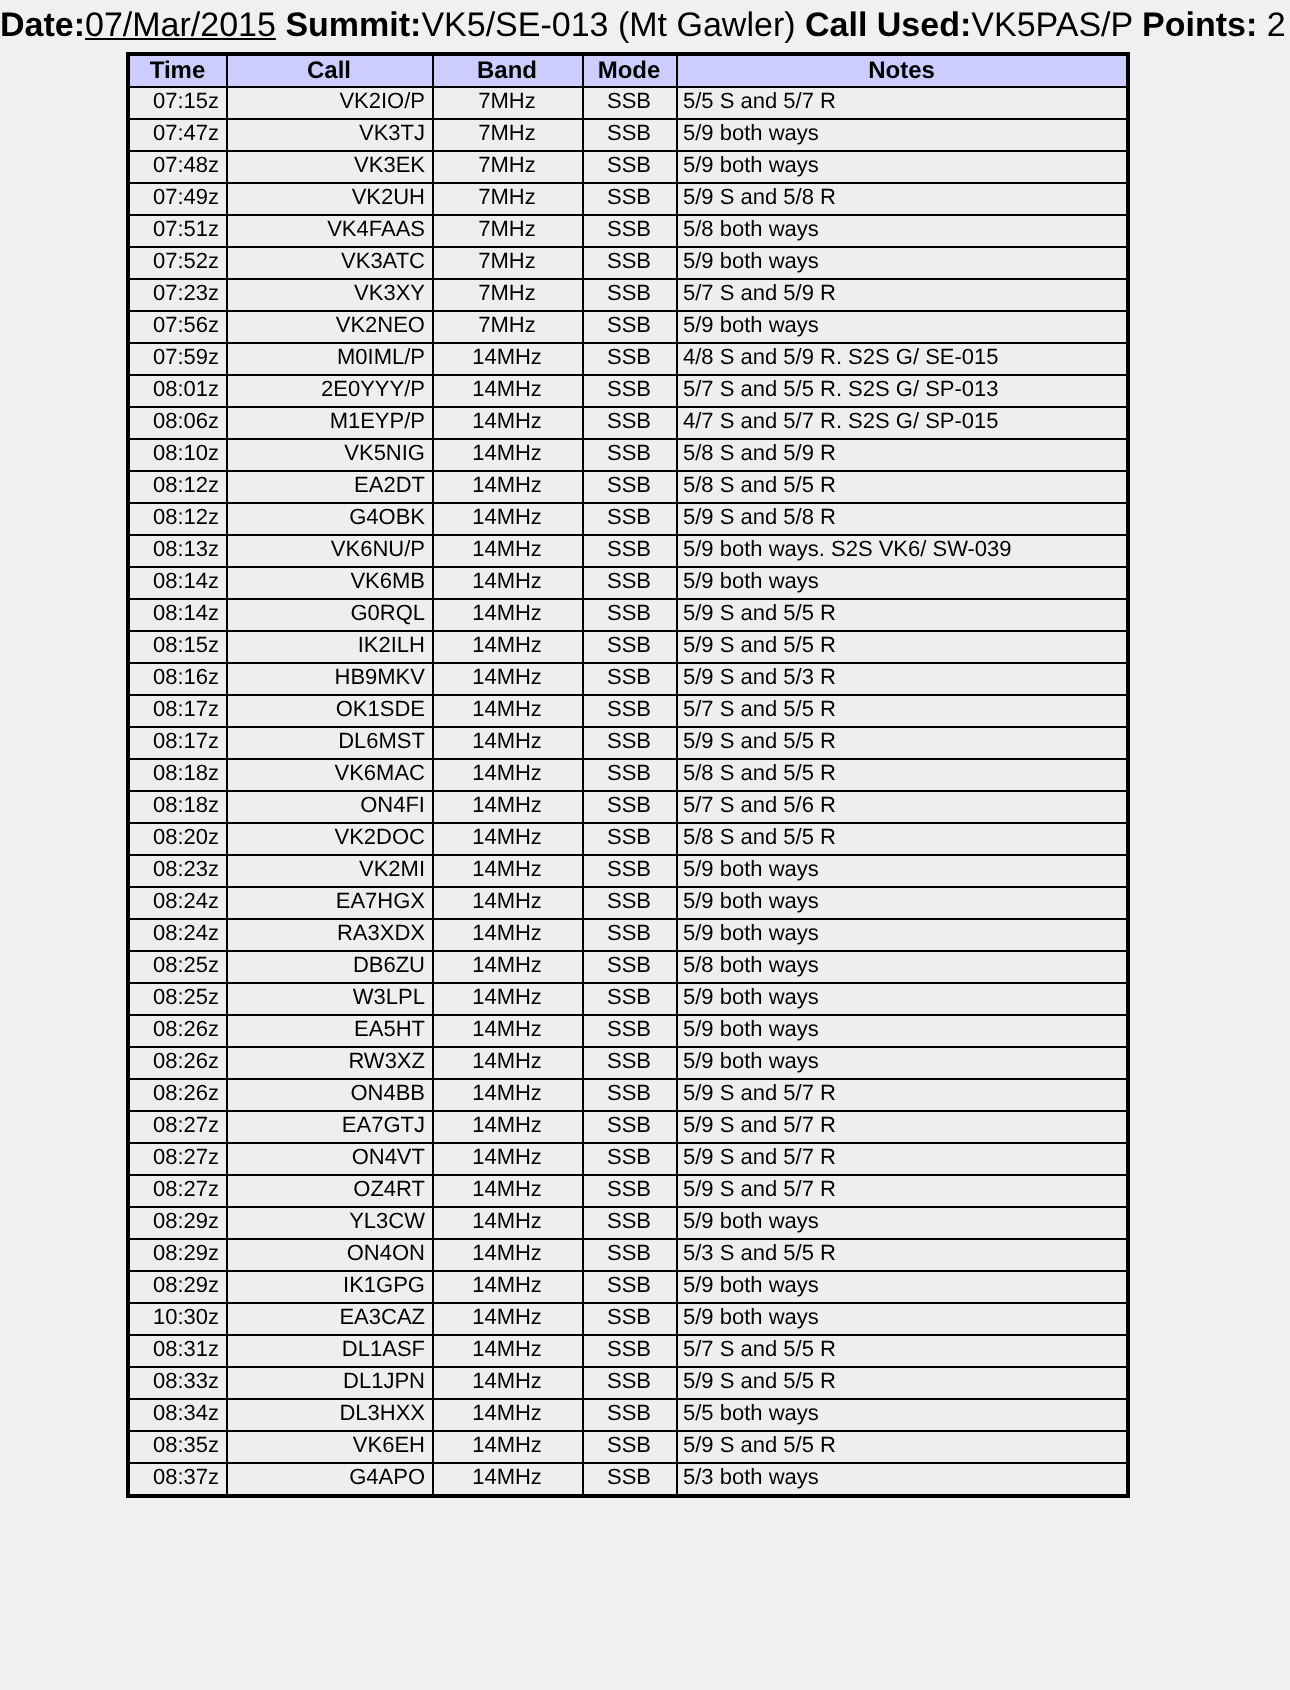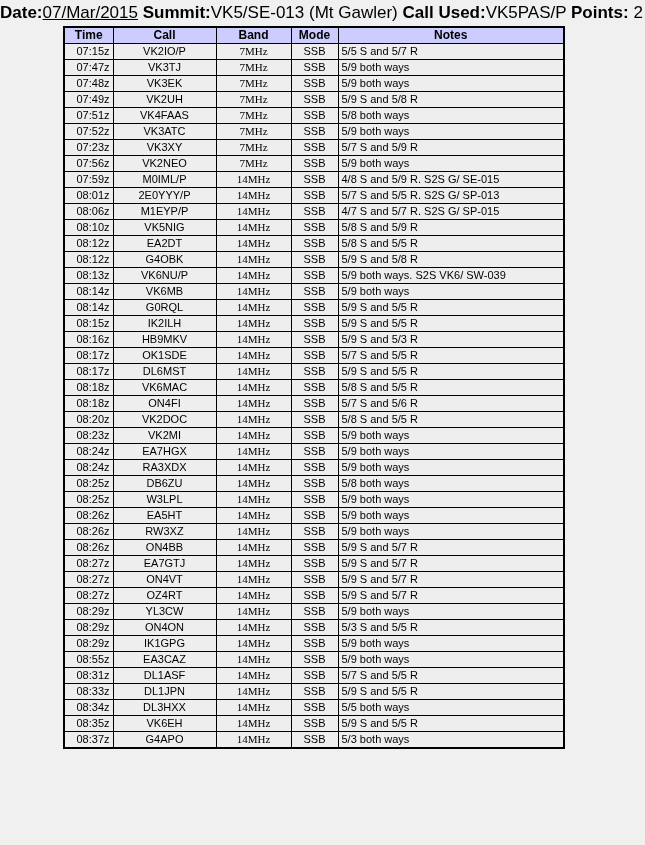--- a/index.html
+++ b/index.html
@@ -46,22 +46,22 @@
     font-size:11px;
     line-height:15px;
   }
   table.log thead th{
     background:var(--header-bg);
     font-weight:bold;
     font-size:12px;
     text-align:center;
   }
   td.col0{text-align:right;padding-right:6px;}
-  td.col1{text-align:center;}
-  td.col2{text-align:center;font-family:Liberation Serif, serif;}
+  td.col1{text-align:right;}
+  td.col2{text-align:center;}
   td.col3{text-align:center;}
   td.col4{text-align:left;}
 </style>
 </head>
 <body>
 
 <div class="topline"><span class="b">Date:</span><a class="date-link">07/Mar/2015</a> <span class="b">Summit:</span><span>VK5/SE-013 (Mt Gawler)</span> <span class="b">Call Used:</span><span>VK5PAS/P</span> <span class="b">Points:</span> <span>2</span> <span class="b">Bonus:</span> <span>0</span><a class="delete-link">Delete</a></div>
 
 <table class="log">
   <colgroup id="log-cols">
@@ -341,21 +341,21 @@
         <td class="col4">5/3 S and 5/5 R</td>
       </tr>
       <tr>
         <td class="col0">08:29z</td>
         <td class="col1">IK1GPG</td>
         <td class="col2">14MHz</td>
         <td class="col3">SSB</td>
         <td class="col4">5/9 both ways</td>
       </tr>
       <tr>
-        <td class="col0">08:55z</td>
+        <td class="col0">10:30z</td>
         <td class="col1">EA3CAZ</td>
         <td class="col2">14MHz</td>
         <td class="col3">SSB</td>
         <td class="col4">5/9 both ways</td>
       </tr>
       <tr>
         <td class="col0">08:31z</td>
         <td class="col1">DL1ASF</td>
         <td class="col2">14MHz</td>
         <td class="col3">SSB</td>

